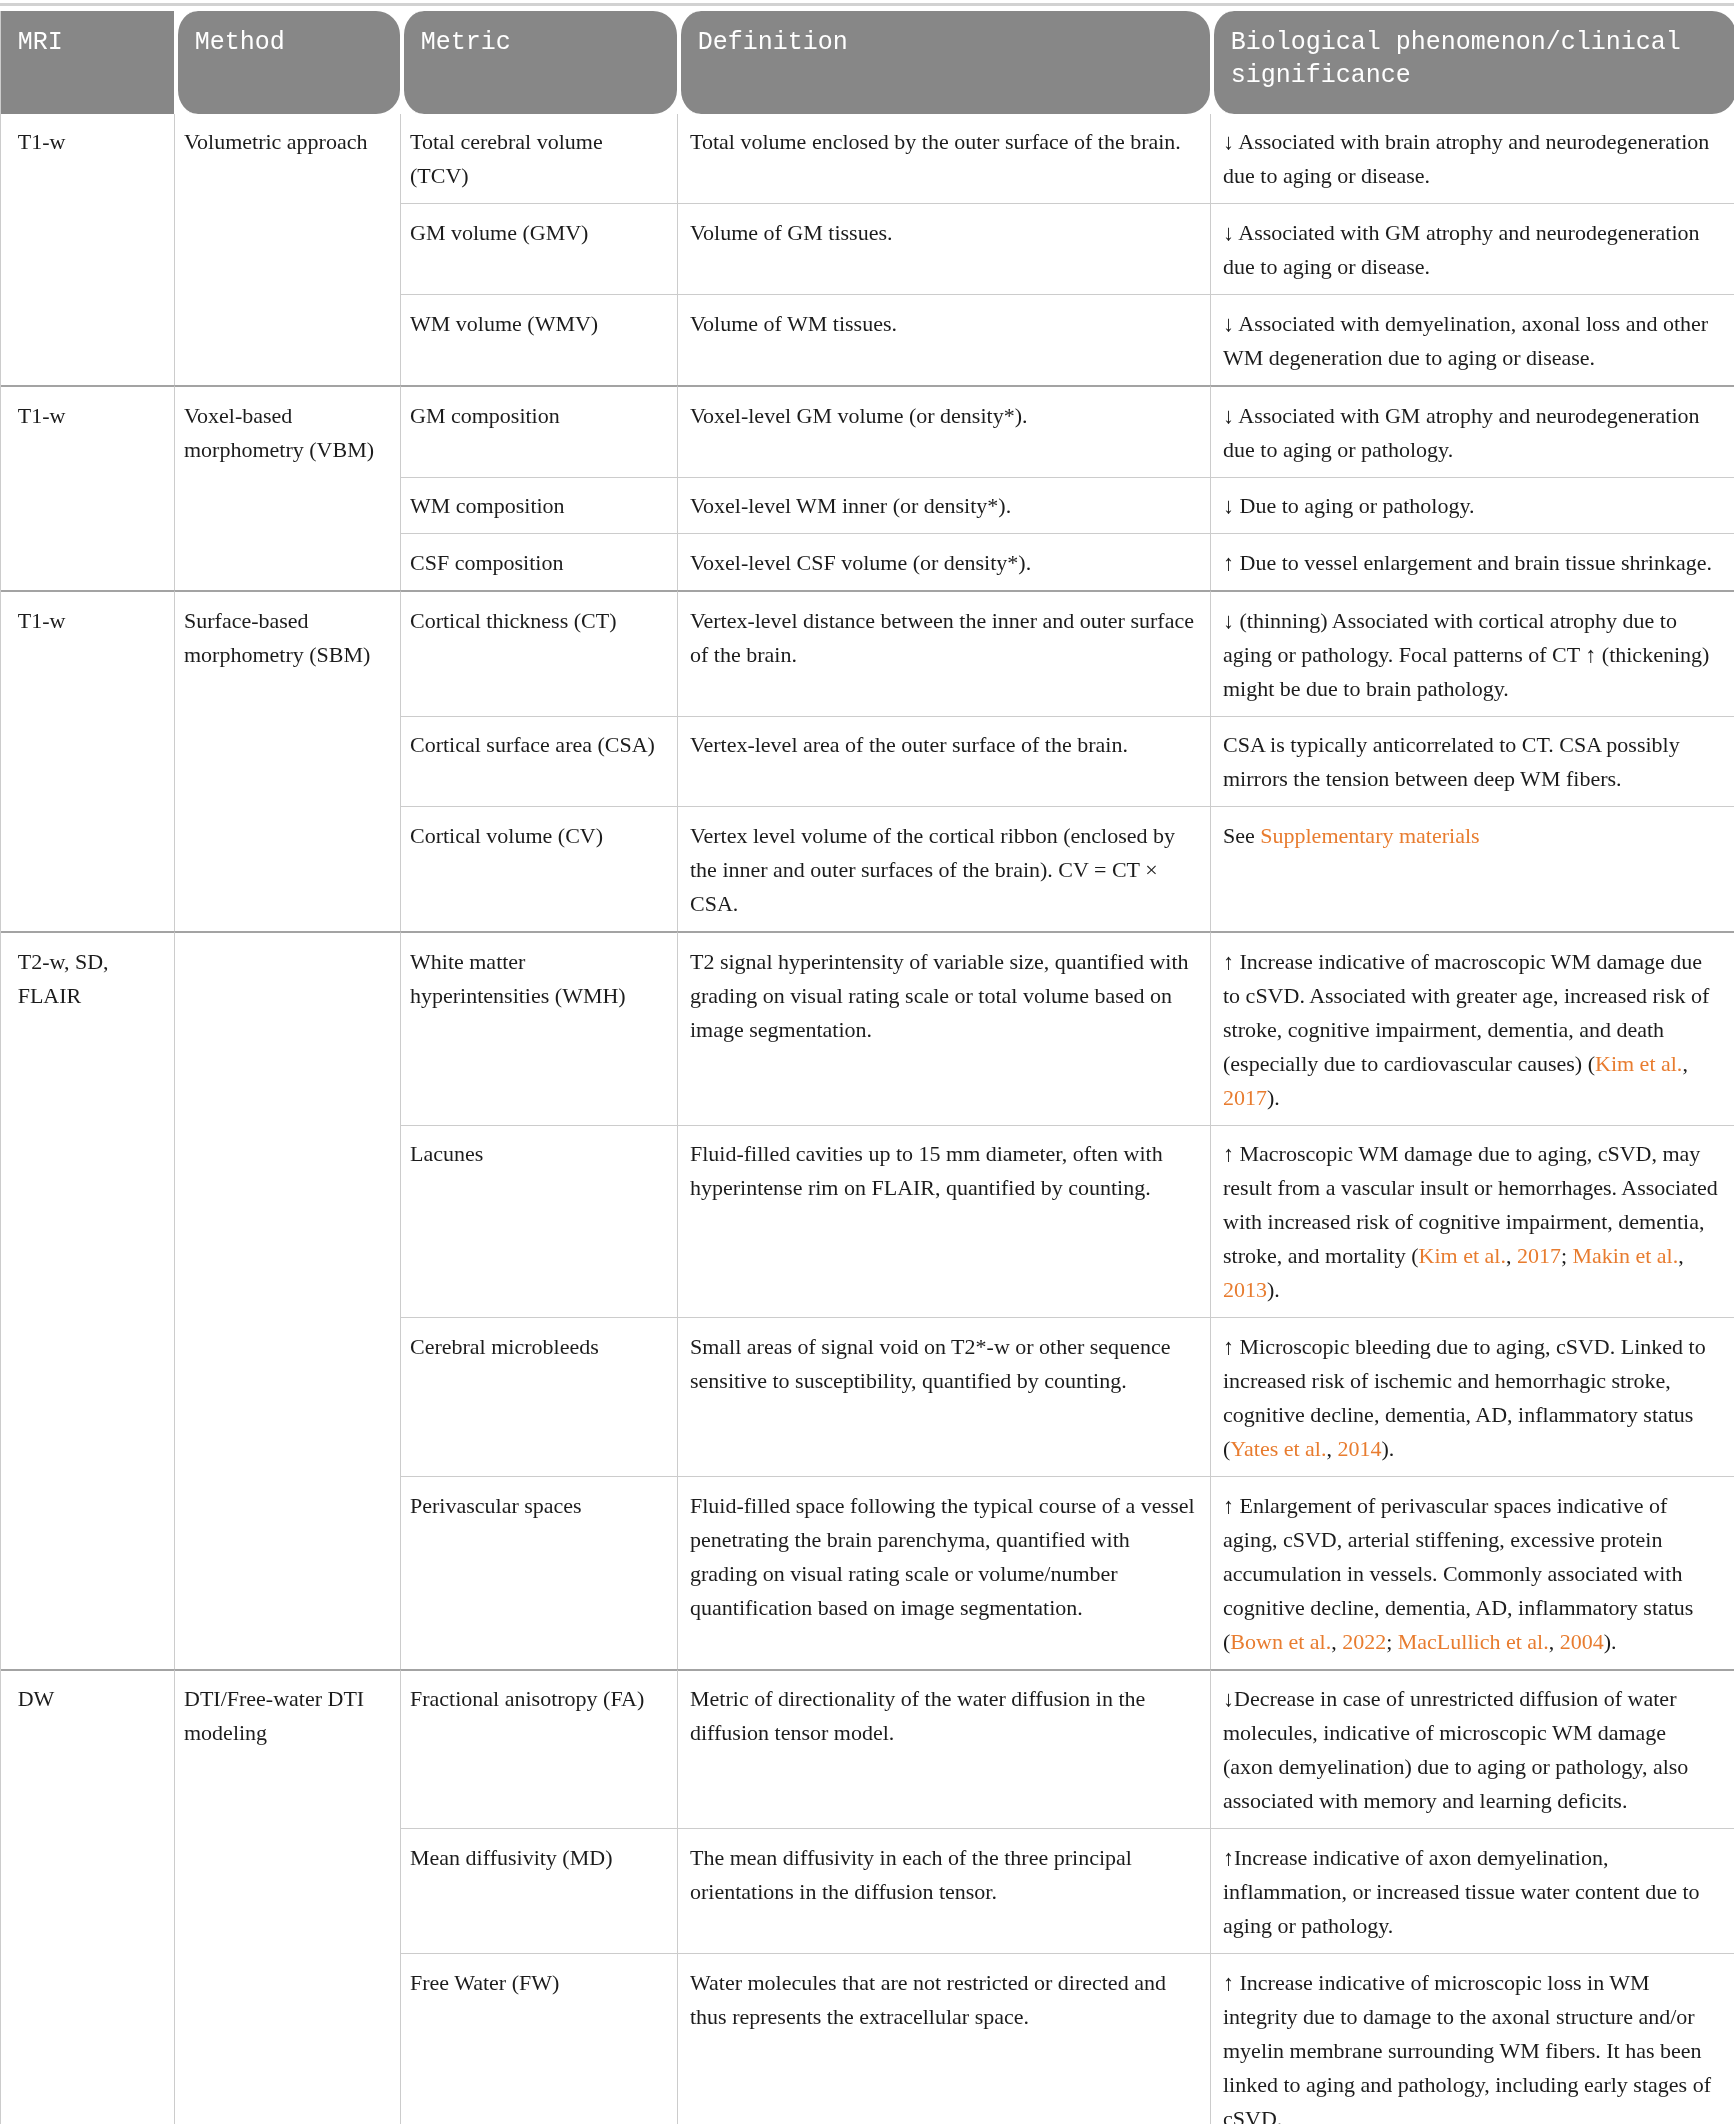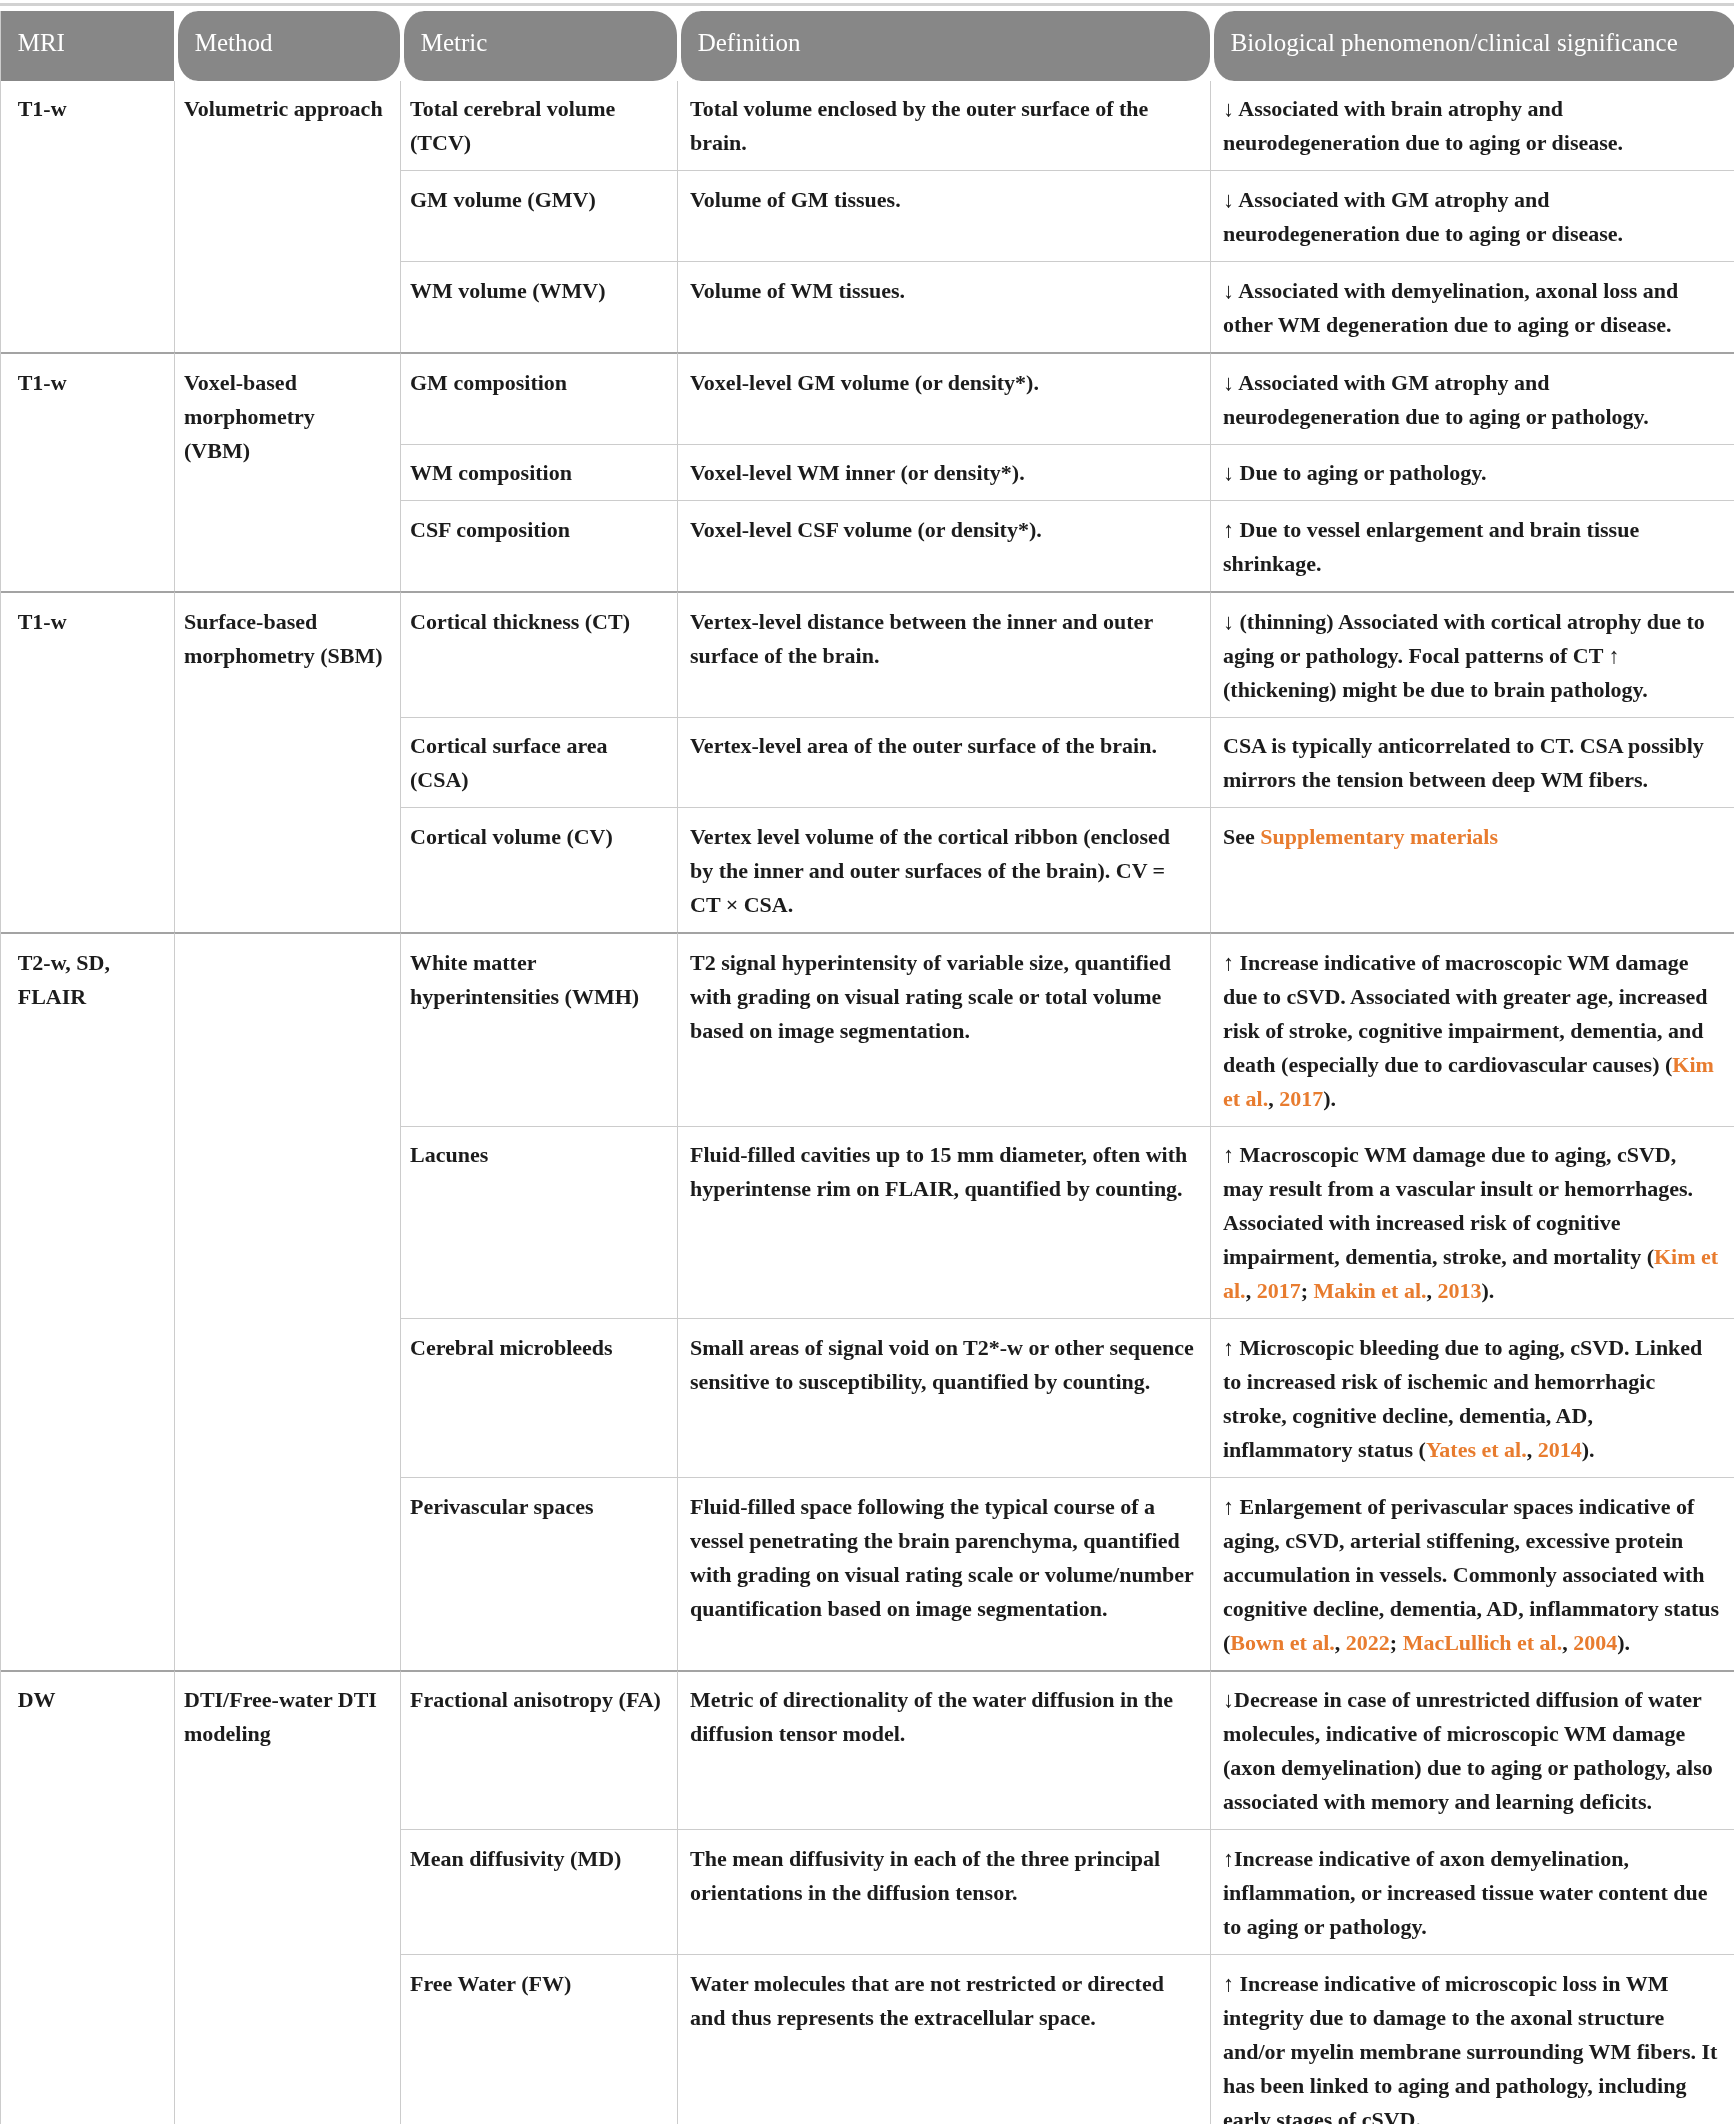--- a/index.html
+++ b/index.html
@@ -6,25 +6,25 @@
     --header-bg:#878787; --header-text:#ffffff; --link:#e87c2f;
     --row-line:#cccccc; --section-line:#a3a3a3; --text:#1c1c1c; --rule-top:#d2d2d2;
   }
   html,body{margin:0;padding:0;background:#ffffff;}
   body{width:1735px;font-family:"Liberation Serif",serif;color:var(--text);}
   .top-rule{height:2.5px;background:var(--rule-top);margin:3.3px 0 5px 0;}
   .table-wrap{width:1735px;box-sizing:border-box;border-left:0.8px solid var(--row-line);
     border-right:0.8px solid var(--row-line);border-bottom:2.5px solid var(--section-line);}
   table{width:100%;border-collapse:separate;border-spacing:0;table-layout:fixed;}
   th{background:var(--header-bg);color:var(--header-text);
-     font-family:Liberation Serif, serif;font-weight:500;font-size:25px;line-height:33px;
+     font-family:Liberation Mono, monospace;font-weight:500;font-size:25px;line-height:33px;
      text-align:left;vertical-align:top;padding:15px 13.4px 22px 16.7px;}
   th.hsep{border-left:4.2px solid #ffffff;border-radius:24px;}
   td{vertical-align:top;font-size:22px;line-height:34px;padding:11.7px 15px 10px 16.7px;
-     overflow-wrap:break-word;font-weight:bold;}
+     overflow-wrap:break-word;}
   td.c2,td.c3,td.c4,td.c5{border-left:0.8px solid var(--row-line);padding-left:9px;}
   td.c4,td.c5{padding-left:12px;}
   tbody tr:not(:first-child) td{border-top:0.8px solid var(--row-line);margin-left:15px;}
   tbody.sec:not(:first-of-type) tr:first-child td{border-top:2.5px solid var(--section-line);}
   thead th{border-bottom:0;}
   .cite-link{color:var(--link);}
 </style>
 </head>
 <body>
 

